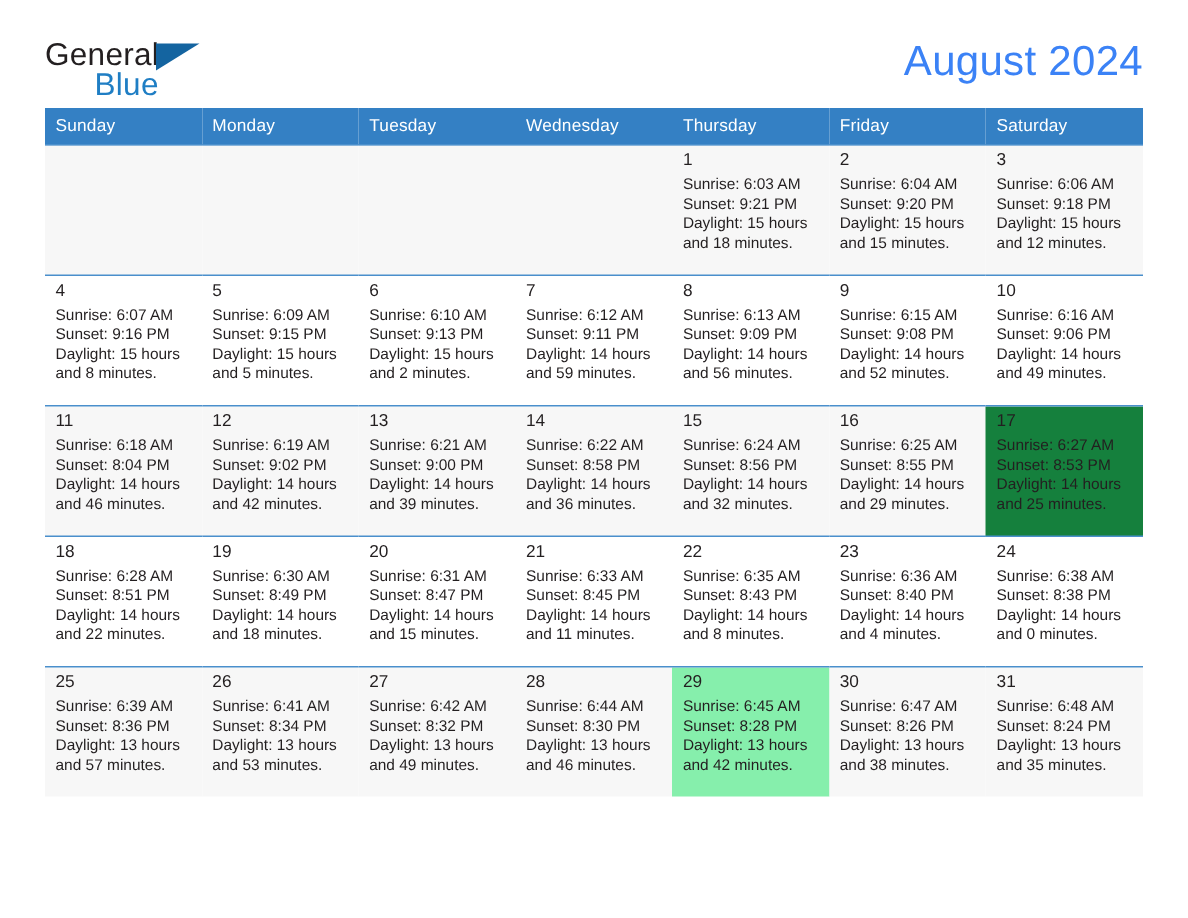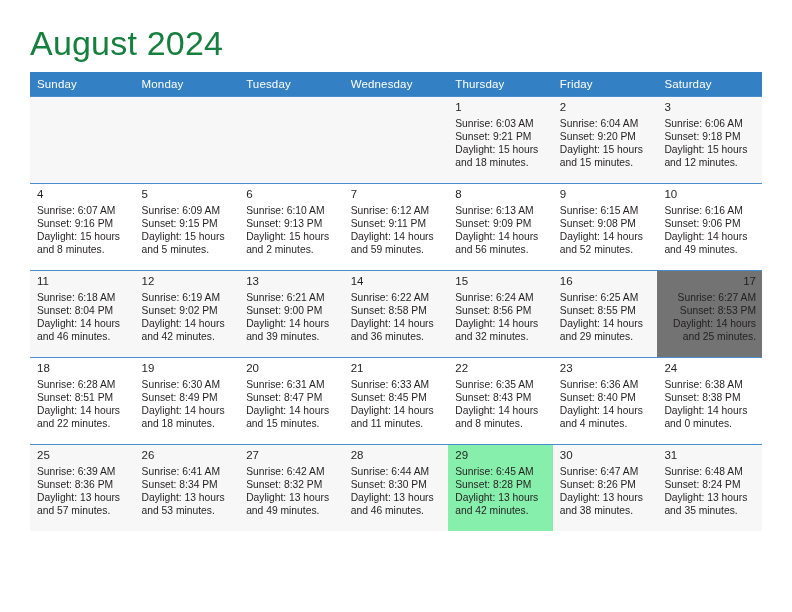--- a/index.html
+++ b/index.html
@@ -64,23 +64,23 @@
     border-left: 29px solid #1464a0;
     border-bottom: 18px solid transparent;
   }
 
   .title-block {
     text-align: right;
     flex: 0 0 auto;
     padding-top: 0;
   }
   .cal-title {
-    font-size: 34px;
+    font-size: 28px;
     font-weight: normal;
-    color: #15803d;
+    color: #3b82f6;
     line-height: 1.05;
     letter-spacing: .2px;
   }
   .cal-subtitle {
     font-size: 14.5px;
     color: #231f20;
     margin-top: 7px;
     letter-spacing: .1px;
   }
 
@@ -130,20 +130,25 @@
   }
   td.empty .cell { padding: 0; }
 </style>
 </head>
 <body>
 
 <div class="page">
 
   <div class="masthead">
 
+    <div class="logo">
+      <span class="logo-general">General</span>
+      <span class="logo-tri" style="border-left-color: rgb(20, 100, 160);"></span>
+      <span class="logo-blue" style="color: rgb(31, 126, 196);">Blue</span>
+    </div>
 
     <div class="title-block">
       <div class="cal-title">August 2024</div>
     </div>
 
   </div>
 
   <table class="calendar">
     <thead>
       <tr>
@@ -311,21 +316,21 @@
           </td>
           <td style="border-top-color: rgb(74, 143, 204); background: rgb(247, 247, 247);">
             <div class="cell">
               <div class="daynum">16</div>
               <div class="detail">Sunrise: 6:25 AM
 Sunset: 8:55 PM
 Daylight: 14 hours
 and 29 minutes.</div>
             </div>
           </td>
-          <td style="border-top-color: rgb(74, 143, 204); background: #737373; text-align: right;">
+          <td style="border-top-color: rgb(74, 143, 204); background: #15803d;">
             <div class="cell">
               <div class="daynum">17</div>
               <div class="detail">Sunrise: 6:27 AM
 Sunset: 8:53 PM
 Daylight: 14 hours
 and 25 minutes.</div>
             </div>
           </td>
         </tr>
         <tr>

